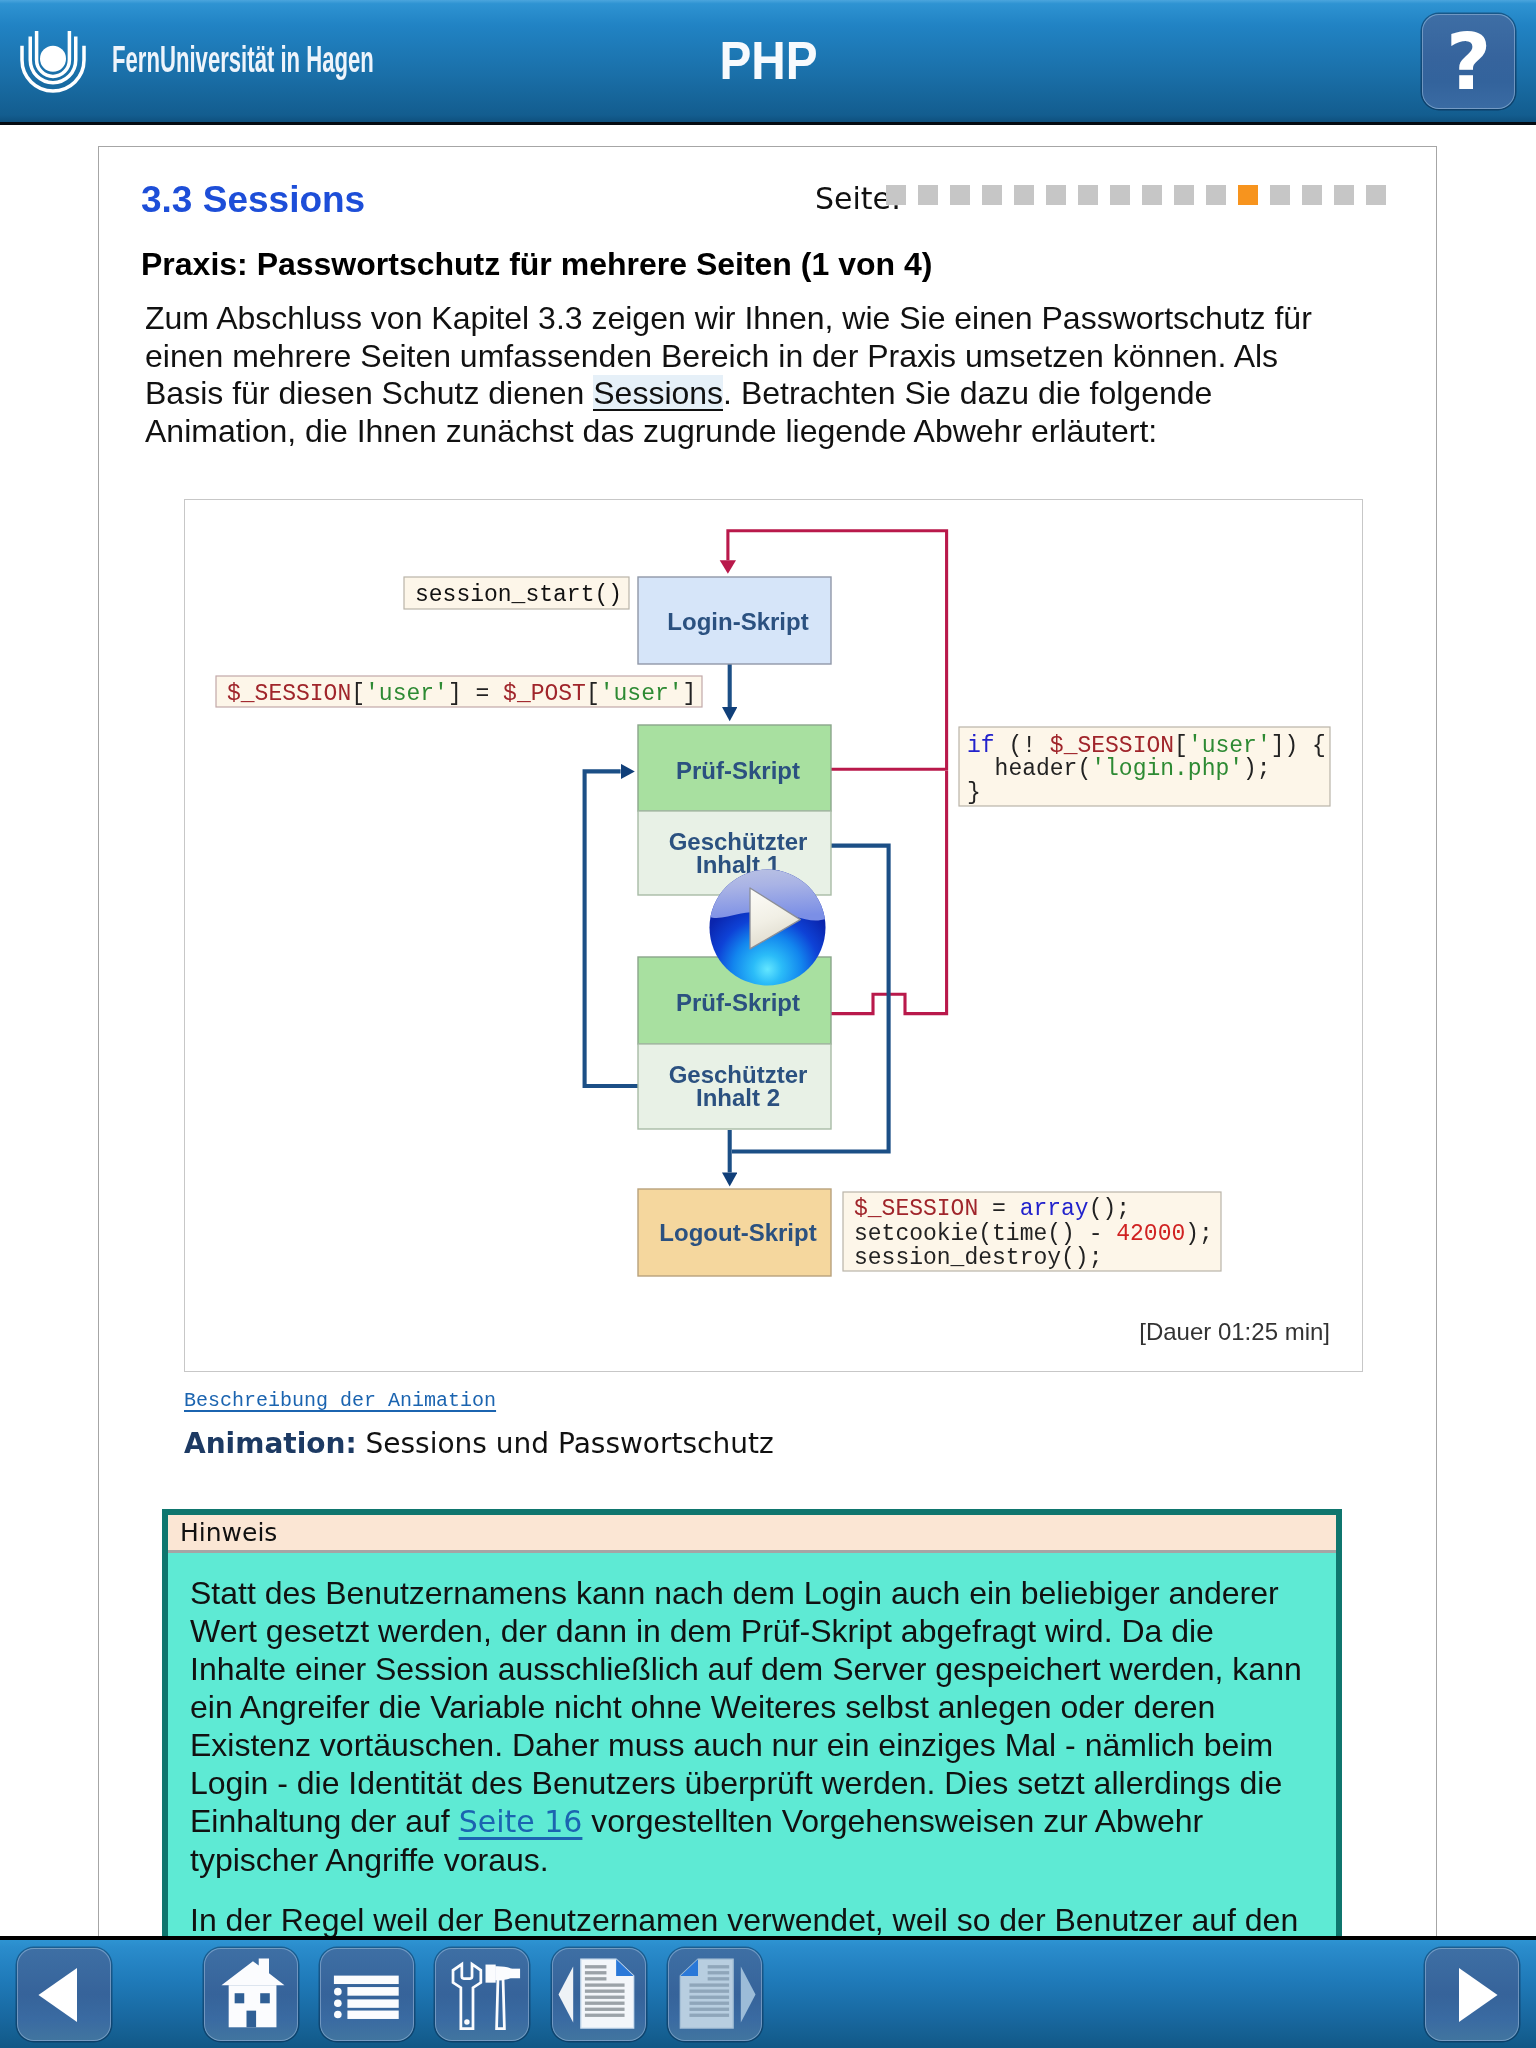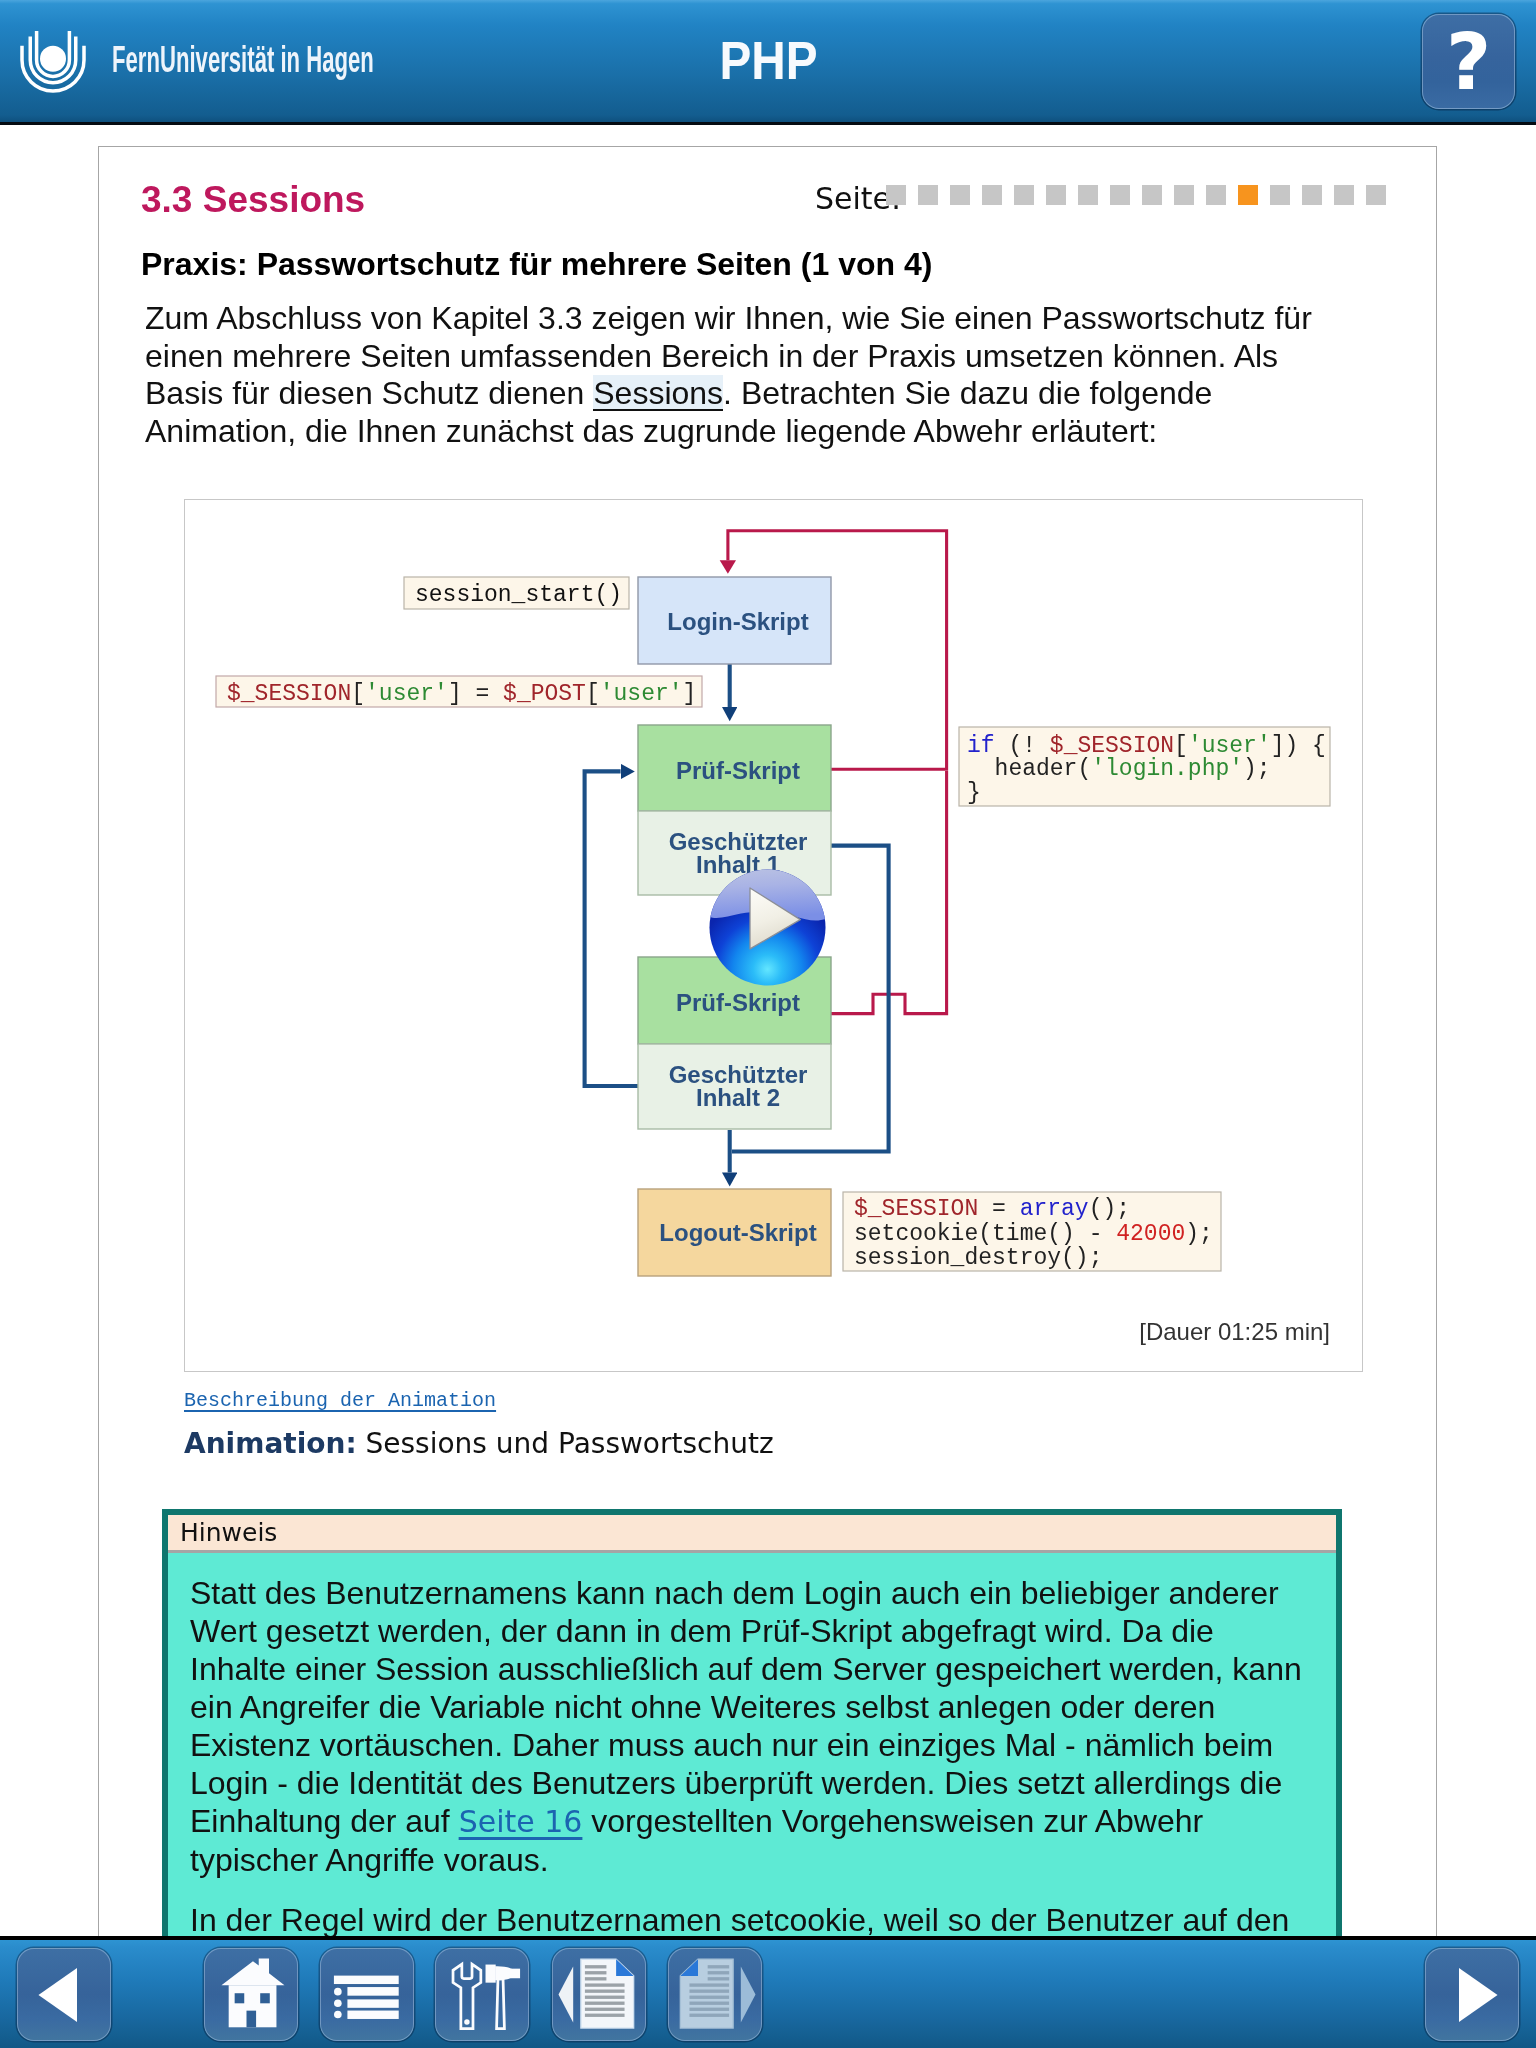--- a/index.html
+++ b/index.html
@@ -33,21 +33,21 @@
   #helpbtn span { font-size:78px; font-weight:bold; line-height:57px; margin-top:19px; font-family:"DejaVu Sans", sans-serif;}
 
   
   #contentframe {
     position:absolute; left:98px; top:146px; width:1339px; height:1790px;
     border:1px solid #a6a6a6; border-bottom:none; background:#fff;
   }
   #contentclip { position:absolute; left:99px; top:147px; width:1337px; height:1789px; overflow:hidden; }
 
   
-  .sectitle { position:absolute; left:42px; top:34px; color:#be185d; font-size:37px; font-weight:bold; line-height:1; }
+  .sectitle { position:absolute; left:42px; top:34px; color:#1d4ed8; font-size:37px; font-weight:bold; line-height:1; }
   .pager { position:absolute; left:716px; top:38px; width:580px; height:22px; }
   .pager .lbl { position:absolute; left:0; top:-4px; color:#111; font-size:30px; font-family:"DejaVu Sans", sans-serif;}
   .pager i { position:absolute; top:0; display:block; width:20px; height:20px; background:#c6c6c6; }
   .pager i.on { background:#f7941e; }
 
   h2.subtitle { position:absolute; left:42px; top:98px; font-size:32px; font-weight:bold; color:#000; margin:0; line-height:1.2;text-align:center;}
   p.body { position:absolute; left:46px; top:153px; width:1192px; font-size:32px; color:#111; margin:0; line-height:37.5px;}
   .gloss { background:#e6f0f8; box-shadow:inset 0 -2px 0 0 #111; }
 
   
@@ -238,21 +238,21 @@
       </svg>
     </div>
 
     <a class="cap-link" href="#">Beschreibung der Animation</a>
     <div class="cap-line"><b>Animation:</b><span> Sessions und Passwortschutz</span></div>
 
     <div id="hinweis">
       <div class="hd">Hinweis</div>
       <div class="bd">
         <p><span>Statt des Benutzernamens kann nach dem Login auch ein beliebiger anderer Wert gesetzt werden, der dann in dem Prüf-Skript abgefragt wird. Da die Inhalte einer Session ausschließlich auf dem Server gespeichert werden, kann ein Angreifer die Variable nicht ohne Weiteres selbst anlegen oder deren Existenz vortäuschen. Daher muss auch nur ein einziges Mal - nämlich beim Login - die Identität des Benutzers überprüft werden. Dies setzt allerdings die Einhaltung der auf </span><a href="#">Seite 16</a><span> vorgestellten Vorgehensweisen zur Abwehr typischer Angriffe voraus.</span></p>
-        <p>In der Regel wird der Benutzernamen setcookie, weil so der Benutzer auf den</p>
+        <p>In der Regel weil der Benutzernamen verwendet, weil so der Benutzer auf den</p>
       </div>
     </div>
 </div>
 
 <div id="bottombar">
   <div class="tbtn" style="left:17px">
     <svg width="94" height="93" viewBox="0 0 94 93">
       <path d="M60.3 19.4 L60.3 74.7 L20.9 47 Z" fill="#ffffff"></path>
     </svg>
   </div>

